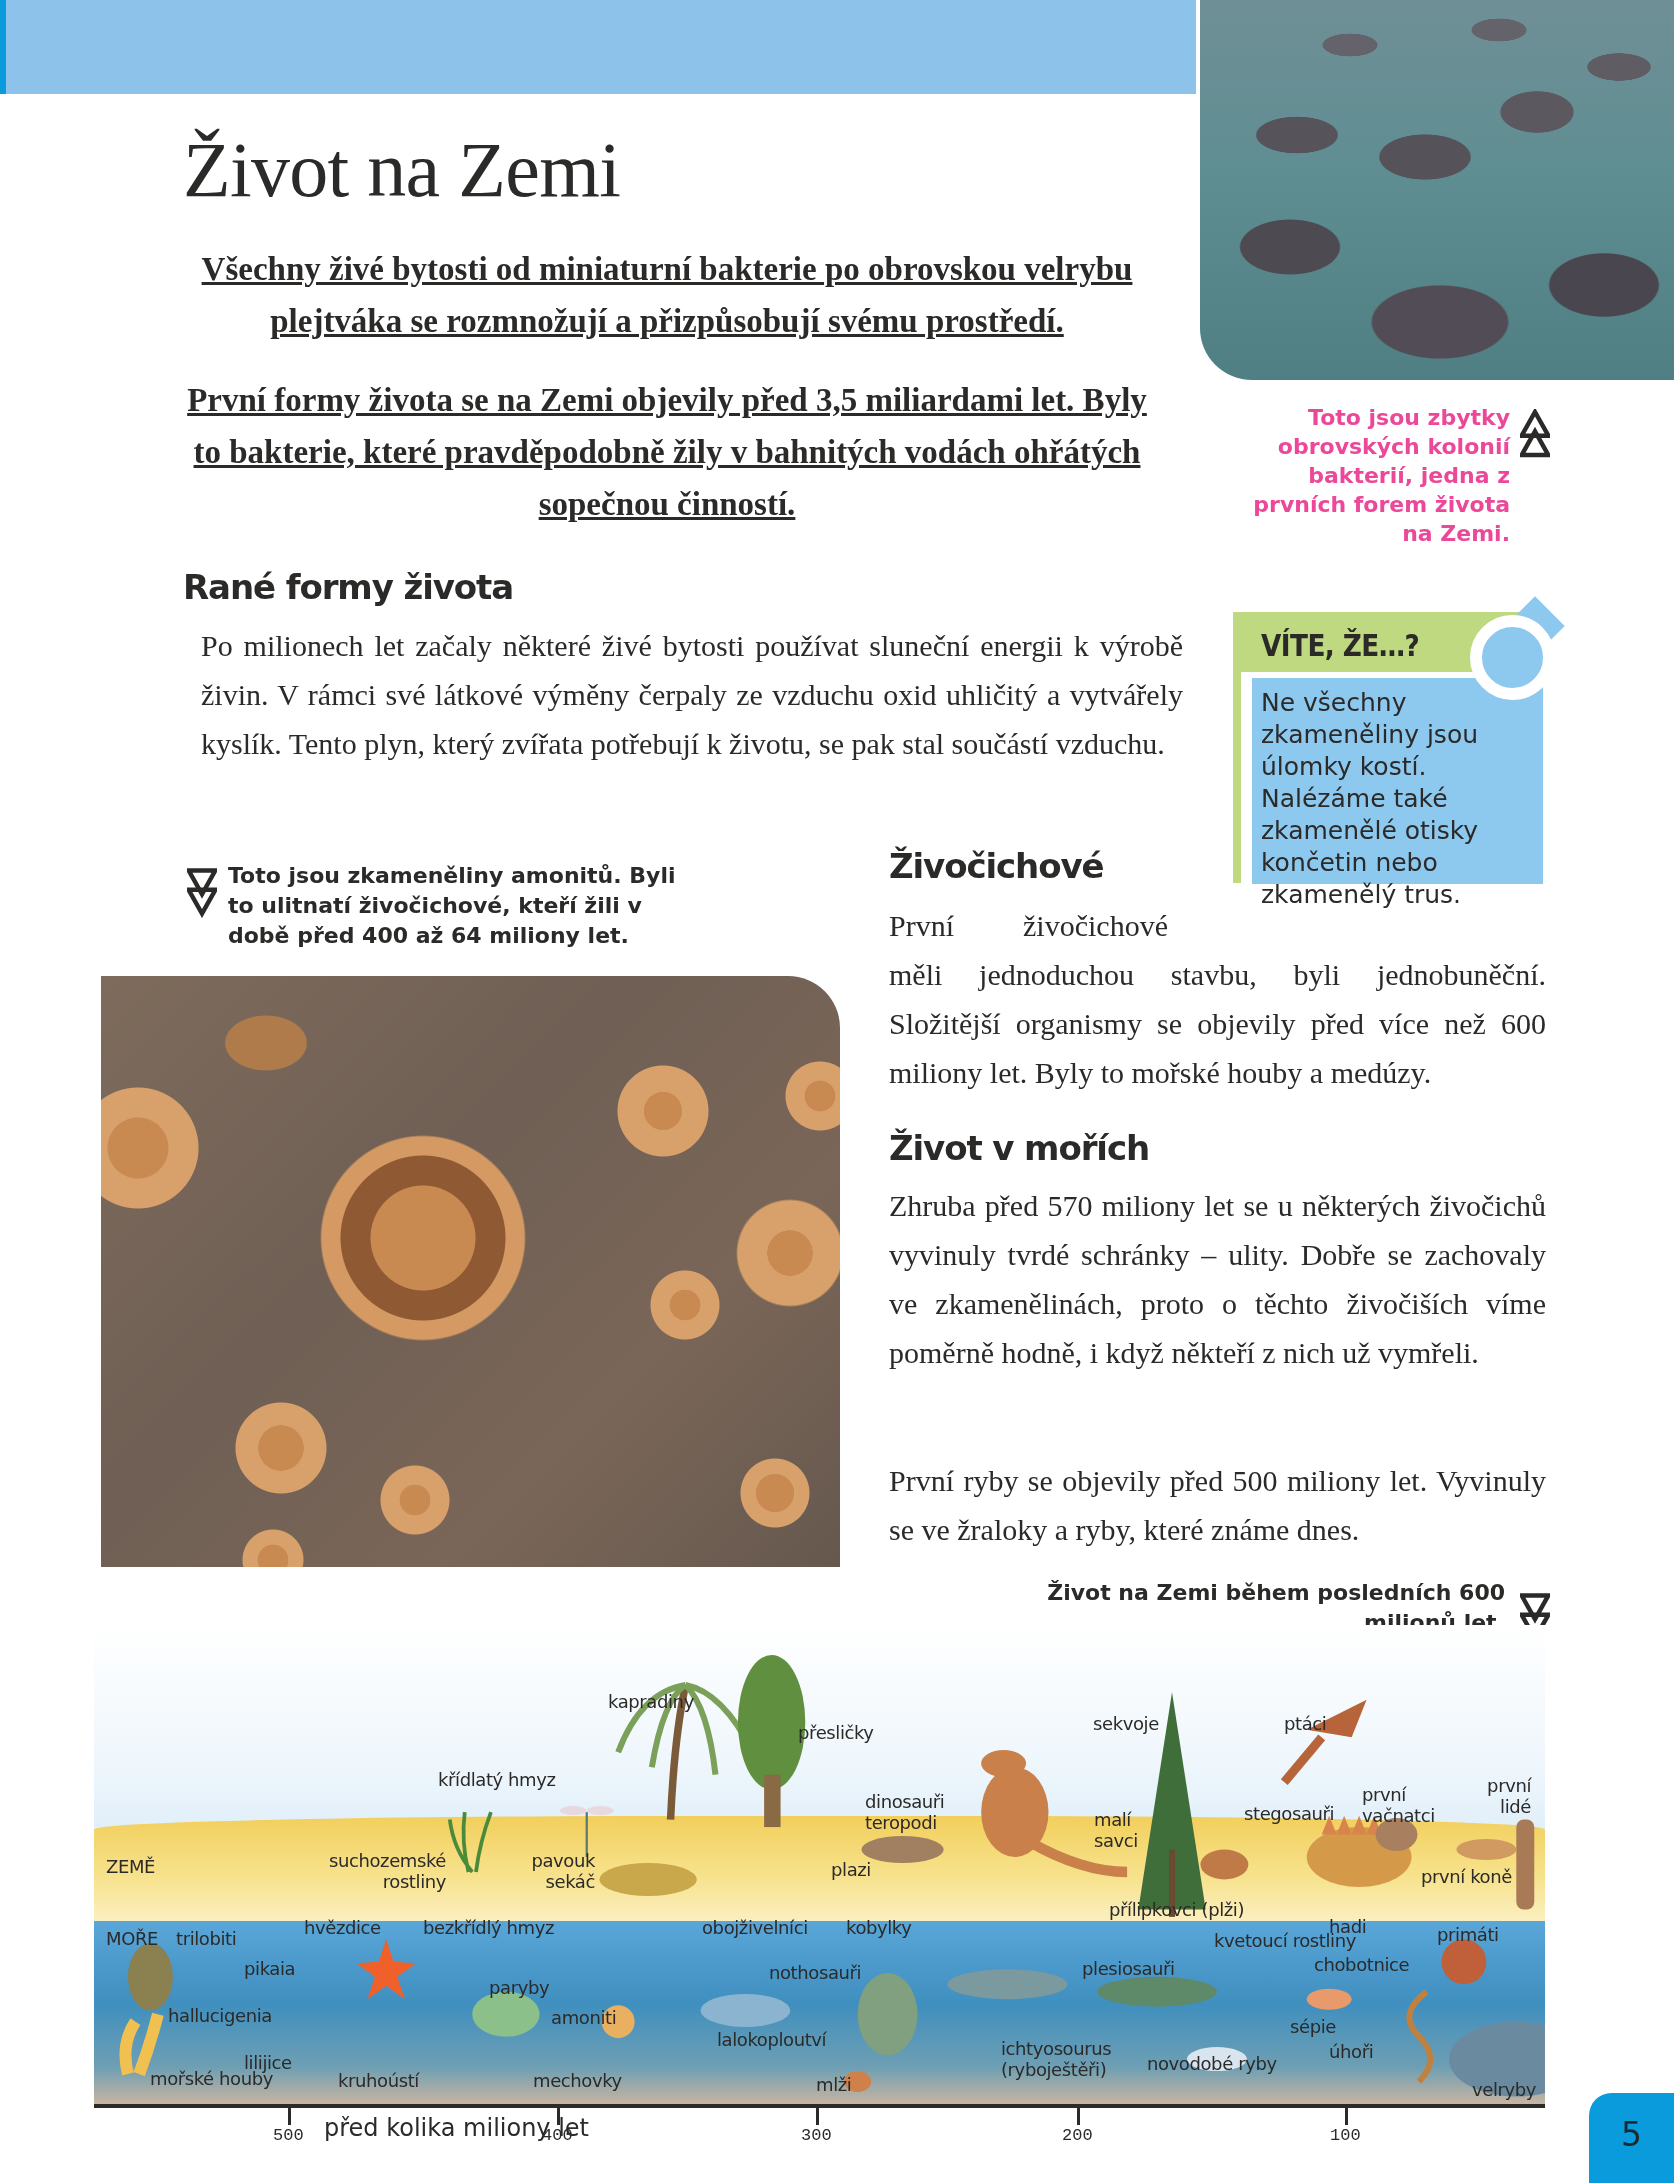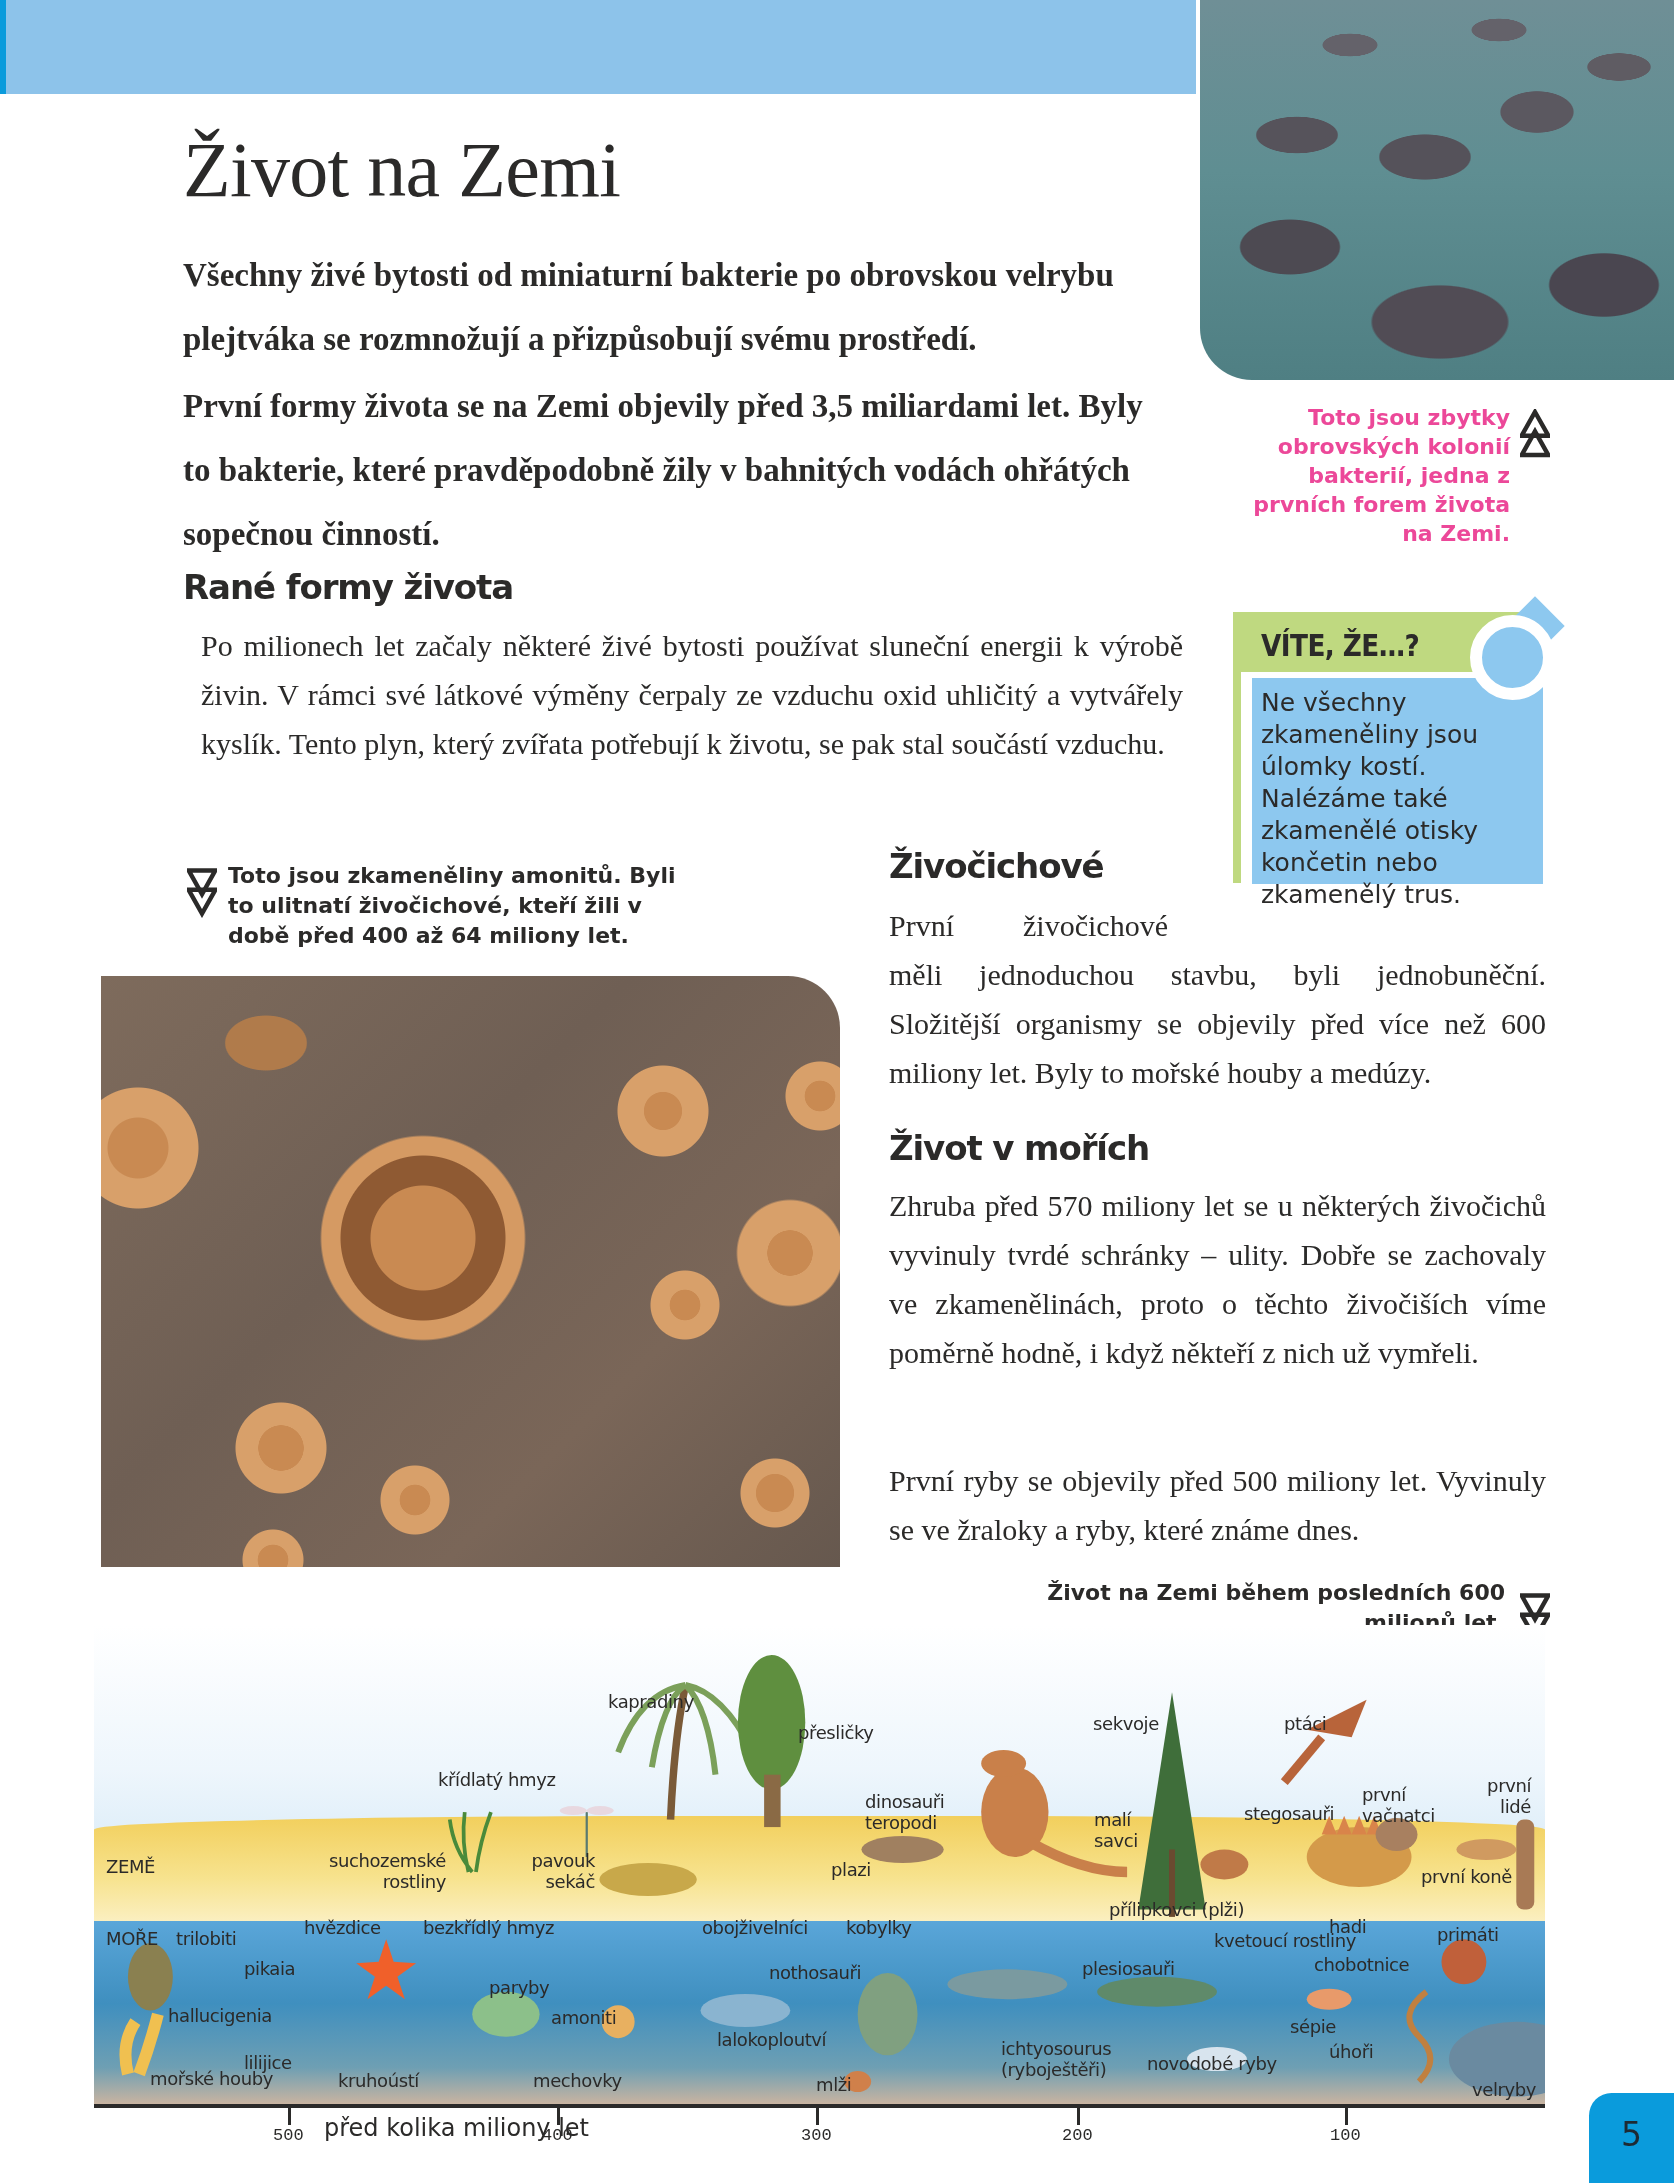--- a/index.html
+++ b/index.html
@@ -1,20 +1,20 @@
 <!DOCTYPE html>
 <html style="font-size:12px"><head>
 <meta charset="utf-8">
 <style>
   html, body { margin: 0; padding: 0; }
   body { width: 1675px; height: 2183px; position: relative; background: #ffffff; overflow: hidden;
          font-family: "Liberation Serif", serif; color: #2b2a29; }
   .abs { position: absolute; }
   .sans { font-family: "DejaVu Sans", sans-serif; }
-  .serif { font-family: "Liberation Serif", serif; }
+  .serif { font-family: "Liberation Serif", serif; text-align: center; }
 
   
   #hdr-band { left: 0; top: 0; width: 1196px; height: 94px; background: #8dc3ea; }
   #hdr-strip { left: 0; top: 0; width: 6px; height: 94px; background: #0a9bdc; }
 
   
   #photo-top { left: 1200px; top: 0; width: 475px; height: 380px; border-bottom-left-radius: 52px; overflow: hidden;
     background:
       radial-gradient(ellipse 82px 45px at 90px 247px, #4d4a52 60%, transparent 62%),
       radial-gradient(ellipse 112px 60px at 240px 322px, #514c55 60%, transparent 62%),
@@ -22,21 +22,21 @@
       radial-gradient(ellipse 75px 37px at 225px 157px, #55525a 60%, transparent 62%),
       radial-gradient(ellipse 60px 34px at 337px 112px, #5b5860 60%, transparent 62%),
       radial-gradient(ellipse 67px 30px at 97px 135px, #56535b 60%, transparent 62%),
       radial-gradient(ellipse 52px 22.5px at 419px 67px, #5f5c63 60%, transparent 62%),
       radial-gradient(ellipse 45px 18.7px at 150px 45px, #64626a 60%, transparent 62%),
       radial-gradient(ellipse 45px 18.7px at 299px 30px, #64626a 60%, transparent 62%),
       linear-gradient(180deg, #6f8f96 0%, #5f8e92 45%, #4f7f83 100%); }
 
   
   #page-title { left: 183px; top: 131px; font-size: 78px; line-height: 1; color: #2b2a29; letter-spacing: -0.7px; }
-  .lead { left: 183px; width: 988px; font-size: 33px; font-weight: bold; line-height: 64px; color: #2b2a29; }
+  .lead { left: 173px; width: 988px; font-size: 33px; font-weight: bold; line-height: 52px; color: #2b2a29; text-decoration: underline; }
   #lead-1 { top: 243px; }
   #lead-2 { top: 374px; }
 
   
   #cap-top { left: 1228px; top: 403px; width: 282px; text-align: right; font-size: 22px; font-weight: bold; line-height: 29px; color: #ec4899; }
   #cap-top-icon { left: 1520px; top: 409px; width: 30px; height: 52px; }
 
   
   .h2 { font-family: "DejaVu Sans", sans-serif; font-weight: bold; font-size: 34px; color: #2b2a29; letter-spacing: -1.1px; }
   #h-rane { left: 183px; top: 567px; }

